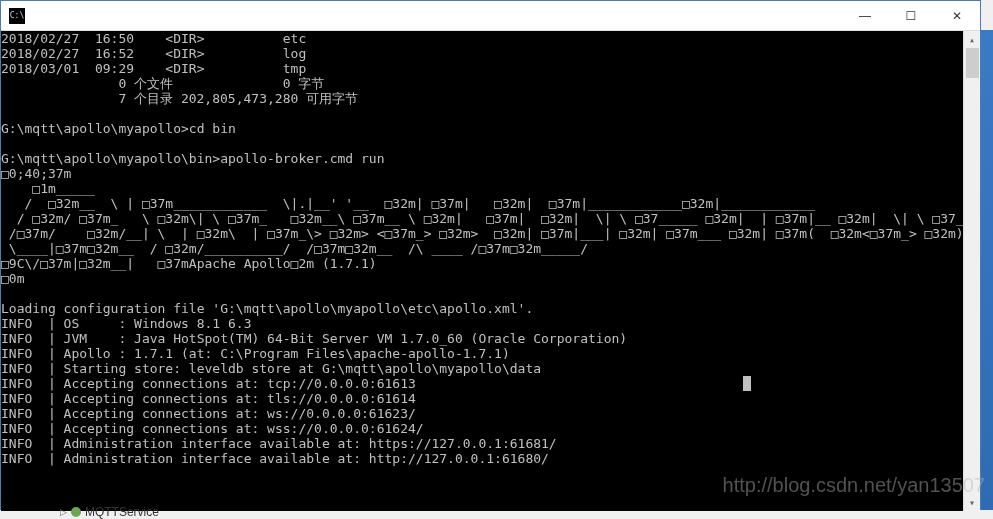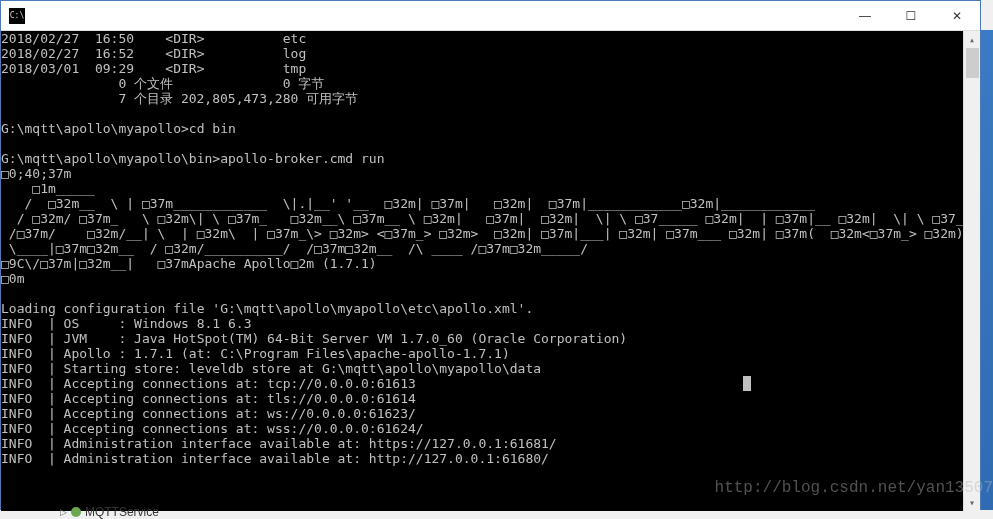--- a/index.html
+++ b/index.html
@@ -85,25 +85,25 @@
   }
   .cursor-block {
     position: absolute;
     width: 8px; height: 15px;
     background: #c0c0c0;
     left: 742px;
     top: 345px;
   }
   .watermark {
     position: absolute;
-    right: 0;
+    right: 8px;
     bottom: 22px;
-    font-size: 16px;
+    font-size: 20px;
     color: rgba(180,180,180,0.45);
-    font-family: Liberation Mono, monospace;
+    font-family: Liberation Sans, sans-serif;
     letter-spacing: 0;
     pointer-events: none;
   }
   .below-strip {
     position:absolute;
     left: 60px; bottom: 0;
     font-size: 12px;
     color:#333;
     font-family:"Microsoft YaHei",sans-serif;
     display:flex; align-items:center; gap:4px;

